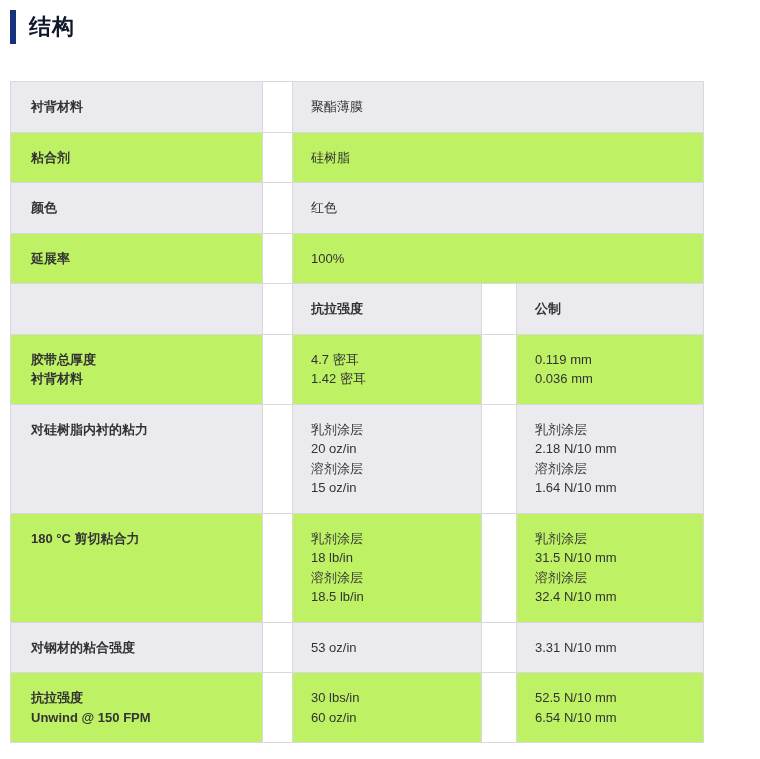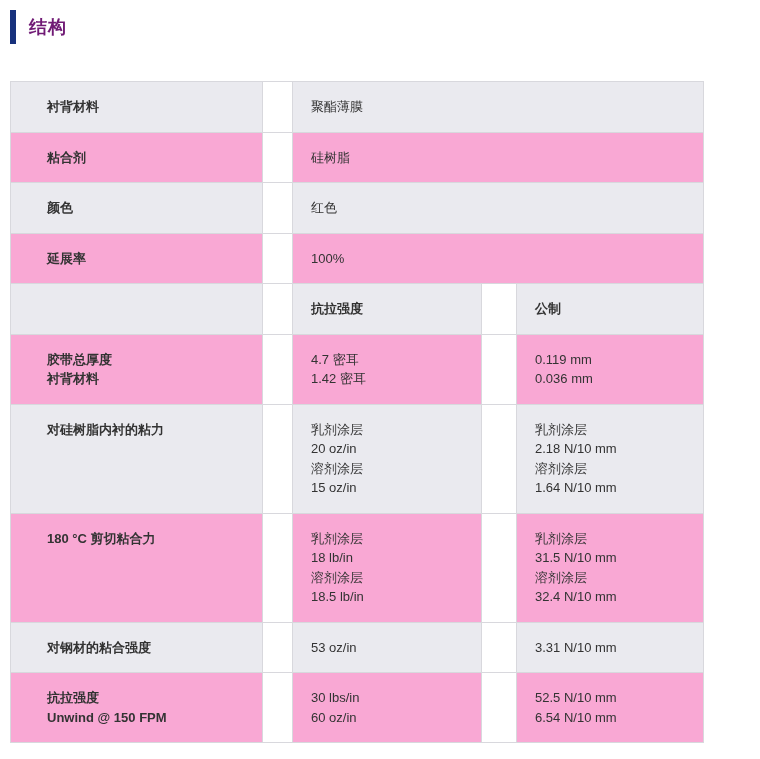--- a/index.html
+++ b/index.html
@@ -22,45 +22,45 @@
     margin: 9px 0 0 10px;
     height: 36px;
   }
   .accent-bar {
     width: 6px;
     height: 34px;
     background: var(--accent);
     margin-right: 13px;
   }
   .page-title {
-    font-size: 18px;
+    font-size: 22px;
     font-weight: 600;
-    color: #701a75;
+    color: #0f172a;
     letter-spacing: 1px;
     line-height: 36px;
   }
   table.spec-table {
     border-collapse: collapse;
     table-layout: fixed;
     width: 693px;
     margin: 36px 0 0 10px;
     font-size: 13px;
   }
   .spec-table td {
     border: 1px solid var(--border);
     padding: 15px 18px;
     vertical-align: top;
     line-height: 19.5px;
-    background: #f9a8d4;
+    background: #bef264;
     white-space: pre-line;
     overflow: hidden;
   }
   .spec-table td.label {
     font-weight: bold;
-    padding-left: 36px;
+    padding-left: 20px;
   }
   .spec-table td.head {
     font-weight: bold;
   }
   .spec-table tr.shaded td { background: var(--row-shade); }
   .spec-table td.gap { background: #ffffff !important; padding: 0; }
 </style>
 </head>
 <body>
 

